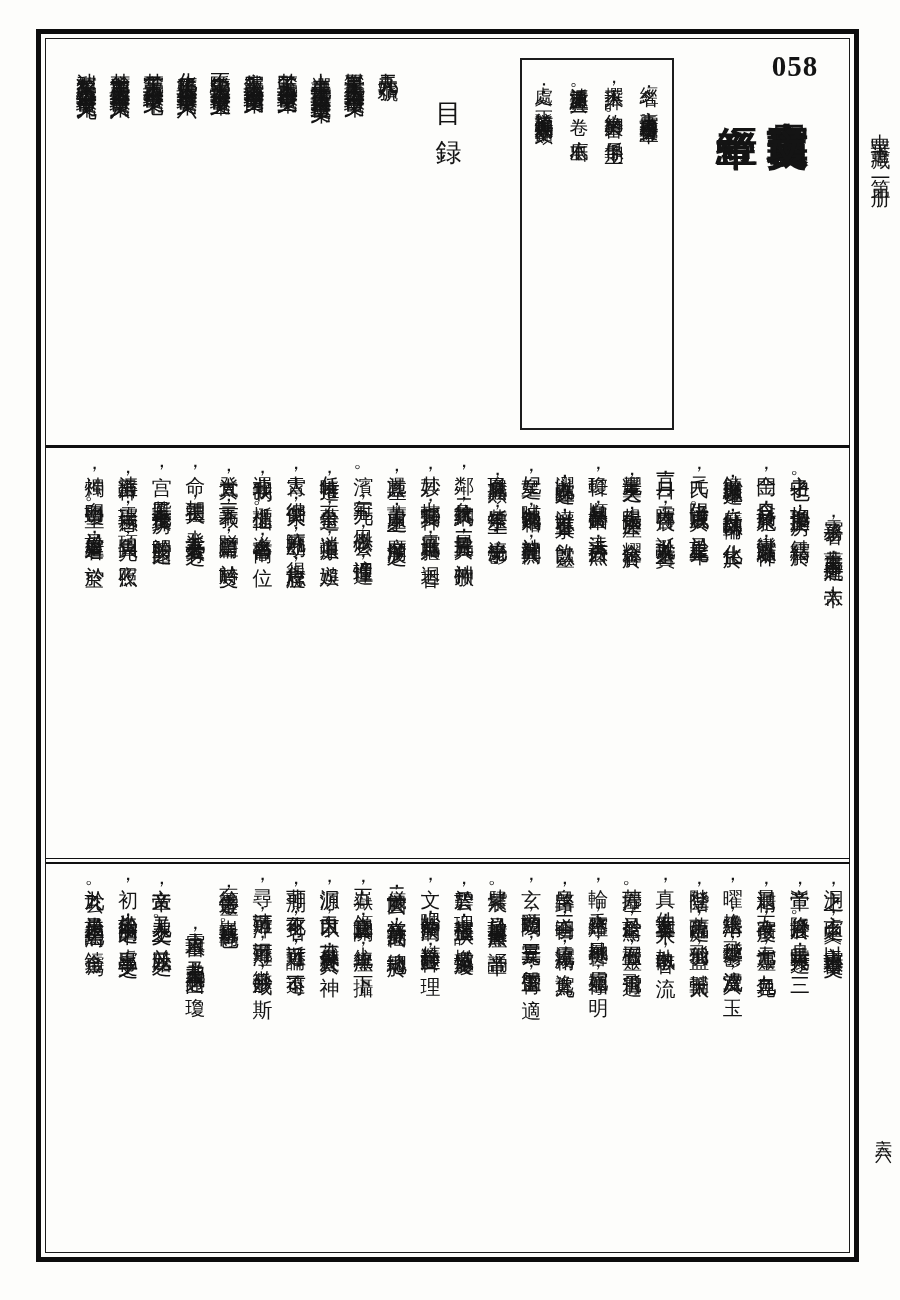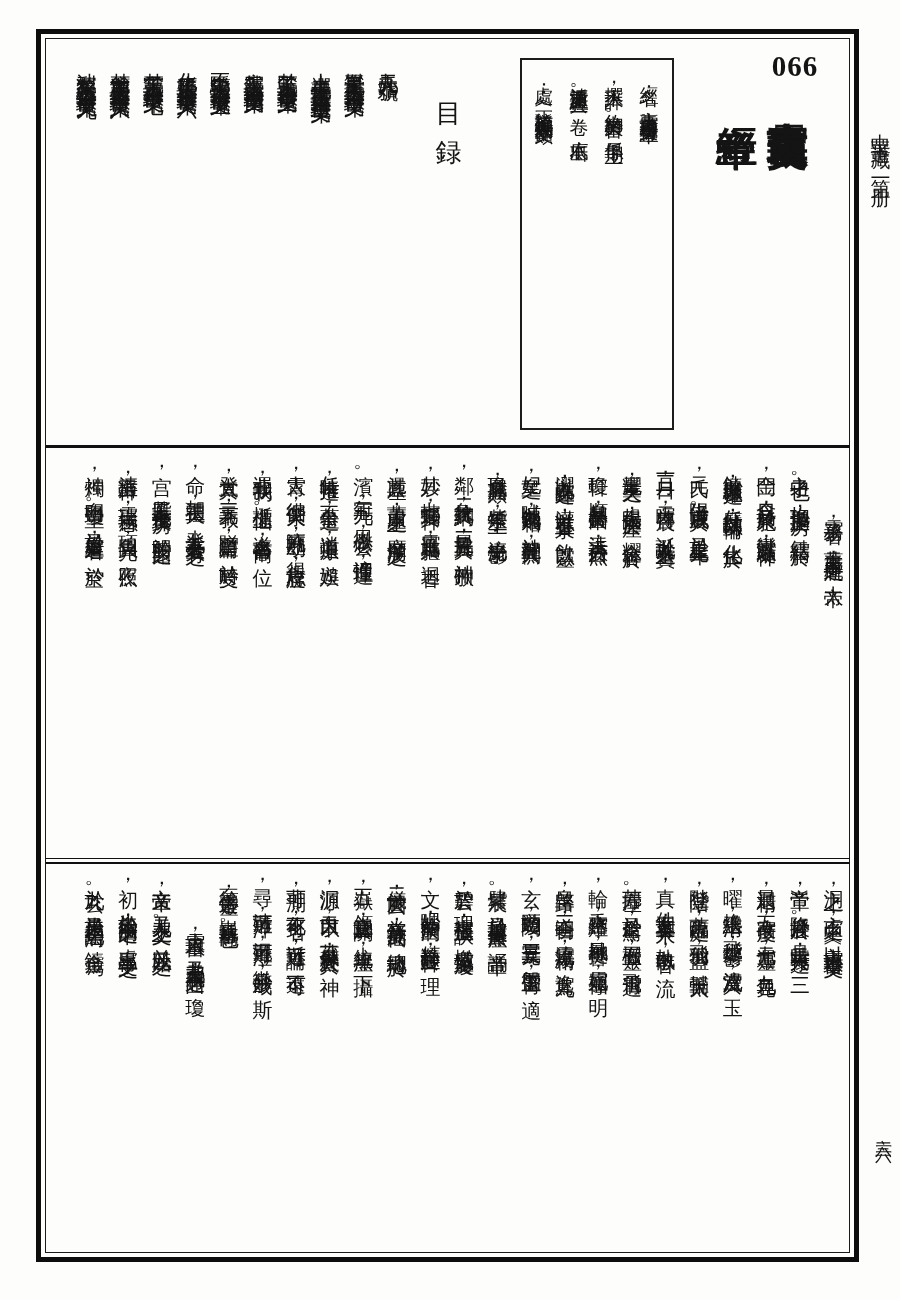--- a/index.html
+++ b/index.html
@@ -42,21 +42,21 @@
 
 <div class="page">
 
   <div class="frame">
     <div class="frame-inner"></div>
   </div>
 
   <div class="vol-label vtext">中華道藏　第一册</div>
   <div class="folio vtext">六三六</div>
 
-  <div class="serial">066</div>
+  <div class="serial">058</div>
   <div class="title-main vtext">高上太霄琅書瓊文</div>
   <div class="title-sub vtext">帝章經</div>
 
   <div class="abstract-box">
     <div class="abstract-cols vtext">
         <div class="acol">經名：高上太霄琅書瓊文帝章經。</div>
         <div class="acol">撰人不詳，約出於東晉。係早期上</div>
         <div class="acol">清派重要經典。一卷。底本出</div>
         <div class="acol">處：《正統道藏》洞真部本文類。</div>
       </div>

